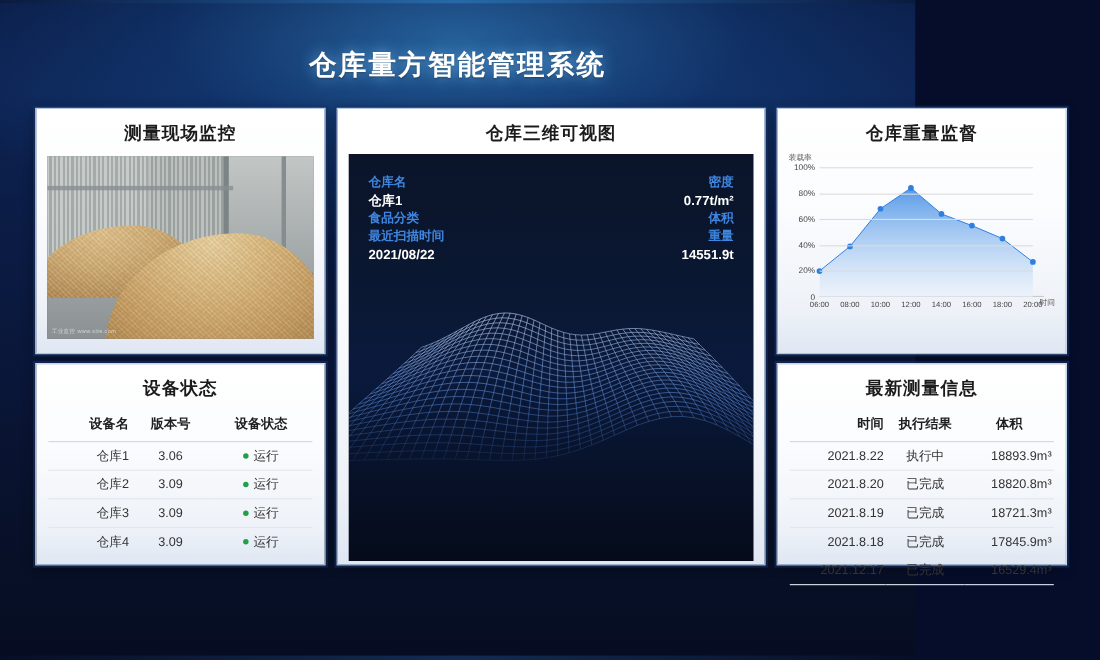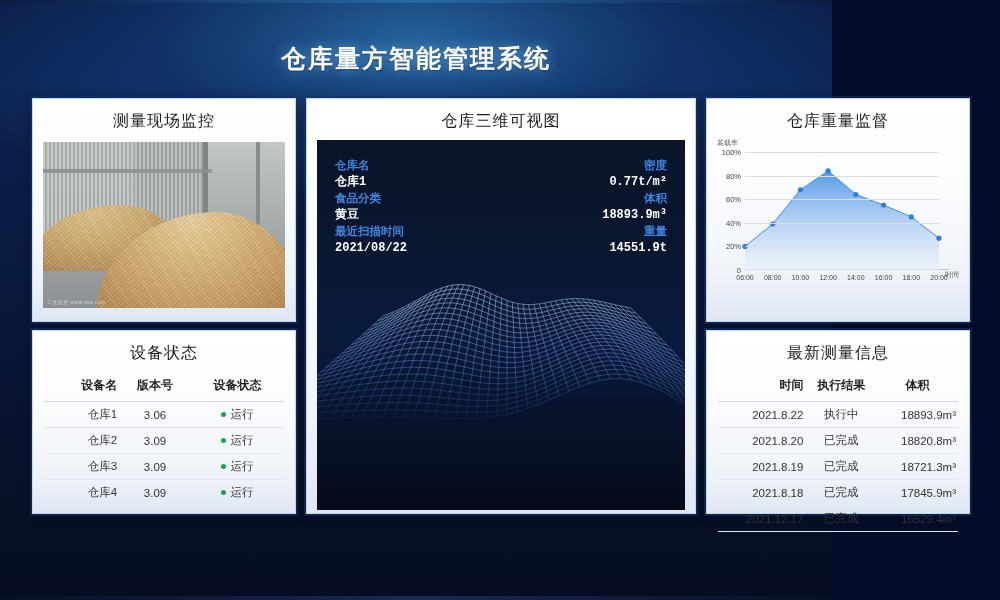--- a/index.html
+++ b/index.html
@@ -31,21 +31,21 @@
   }
 
   
   .panel{
     position:absolute;
     background:linear-gradient(180deg,#ffffff 0%,#fbfcfe 40%,#eef2f8 82%,#dfe7f3 100%);
     border:1px solid #c8d6ea;
     box-shadow:0 0 0 2px rgba(20,52,110,.55),0 2px 10px rgba(0,0,0,.45);
   }
   .panel-title{
-    text-align:center;font-size:16px;font-weight:normal;color:#1b1b1b;
+    text-align:center;font-size:16px;font-weight:bold;color:#1b1b1b;
     padding-top:12px;padding-bottom:8px;letter-spacing:1px;
   }
 
   
   #p-camera{left:32px;top:98px;width:262px;height:222px;}
   .cam-wrap{position:relative;margin:2px 10px 10px 10px;height:166px;overflow:hidden;background:#6a6a68;}
   .cam-sky{position:absolute;inset:0;
     background:linear-gradient(180deg,#b9bdbd 0%,#a9aeb0 22%,#9aa0a2 40%,#8d9496 52%,#7c8486 60%);}
   .cam-wallL{position:absolute;left:0;top:0;width:40%;height:58%;
     background:repeating-linear-gradient(90deg,#c8ccca 0px,#c8ccca 2px,#a4aaa8 2px,#a4aaa8 4px);
@@ -77,21 +77,21 @@
     border-bottom:1px solid #cfd6df;text-align:center;
   }
   table.tbl td{padding:5px 2px;border-bottom:1px solid #e2e7ee;text-align:center;color:#333;}
   table.tbl th.c1,table.tbl td.c1{text-align:right;padding-left:4px;}
   .dot{display:inline-block;width:5px;height:5px;border-radius:50%;background:#21a04a;
        vertical-align:middle;margin-right:4px;margin-bottom:1px;}
 
   
   #p-3d{left:306px;top:98px;width:388px;height:414px;}
   .view3d{position:relative;margin:0 10px 10px 10px;height:370px;overflow:hidden;
-    background:linear-gradient(180deg,#0b1429 0%,#0a1730 26%,#0a1a3c 54%,#071026 82%,#050b1a 100%);font-family:Liberation Mono, monospace;}
+    background:linear-gradient(180deg,#0b1429 0%,#0a1730 26%,#0a1a3c 54%,#071026 82%,#050b1a 100%);}
   .info{position:absolute;left:0;right:0;top:8px;padding:10px 18px 12px 18px;color:#fff;}
   .inforow{display:flex;justify-content:space-between;font-size:11.5px;line-height:16px;}
   .k{color:#3f86e0;font-weight:bold;}
   .v{color:#ffffff;font-weight:bold;font-size:12px;line-height:17px;}
   .mesh{position:absolute;left:0;right:0;bottom:16px;height:230px;}
 
   
   #p-chart{left:706px;top:98px;width:262px;height:222px;}
   .chartbox{position:relative;margin:0 8px;height:160px;}
   .ylab{position:absolute;left:2px;top:-2px;font-size:7px;color:#555;}
@@ -178,24 +178,20 @@
             <span class="k">仓库名</span>
             <span class="k">密度</span>
           </div>
           <div class="inforow">
             <span class="v">仓库1</span>
             <span class="v">0.77t/m²</span>
           </div>
           <div class="inforow">
             <span class="k">食品分类</span>
             <span class="k">体积</span>
-          </div>
-          <div class="inforow">
-            <span class="v">黄豆</span>
-            <span class="v">18893.9m³</span>
           </div>
           <div class="inforow">
             <span class="k">最近扫描时间</span>
             <span class="k">重量</span>
           </div>
           <div class="inforow">
             <span class="v">2021/08/22</span>
             <span class="v">14551.9t</span>
           </div>
         </div>

